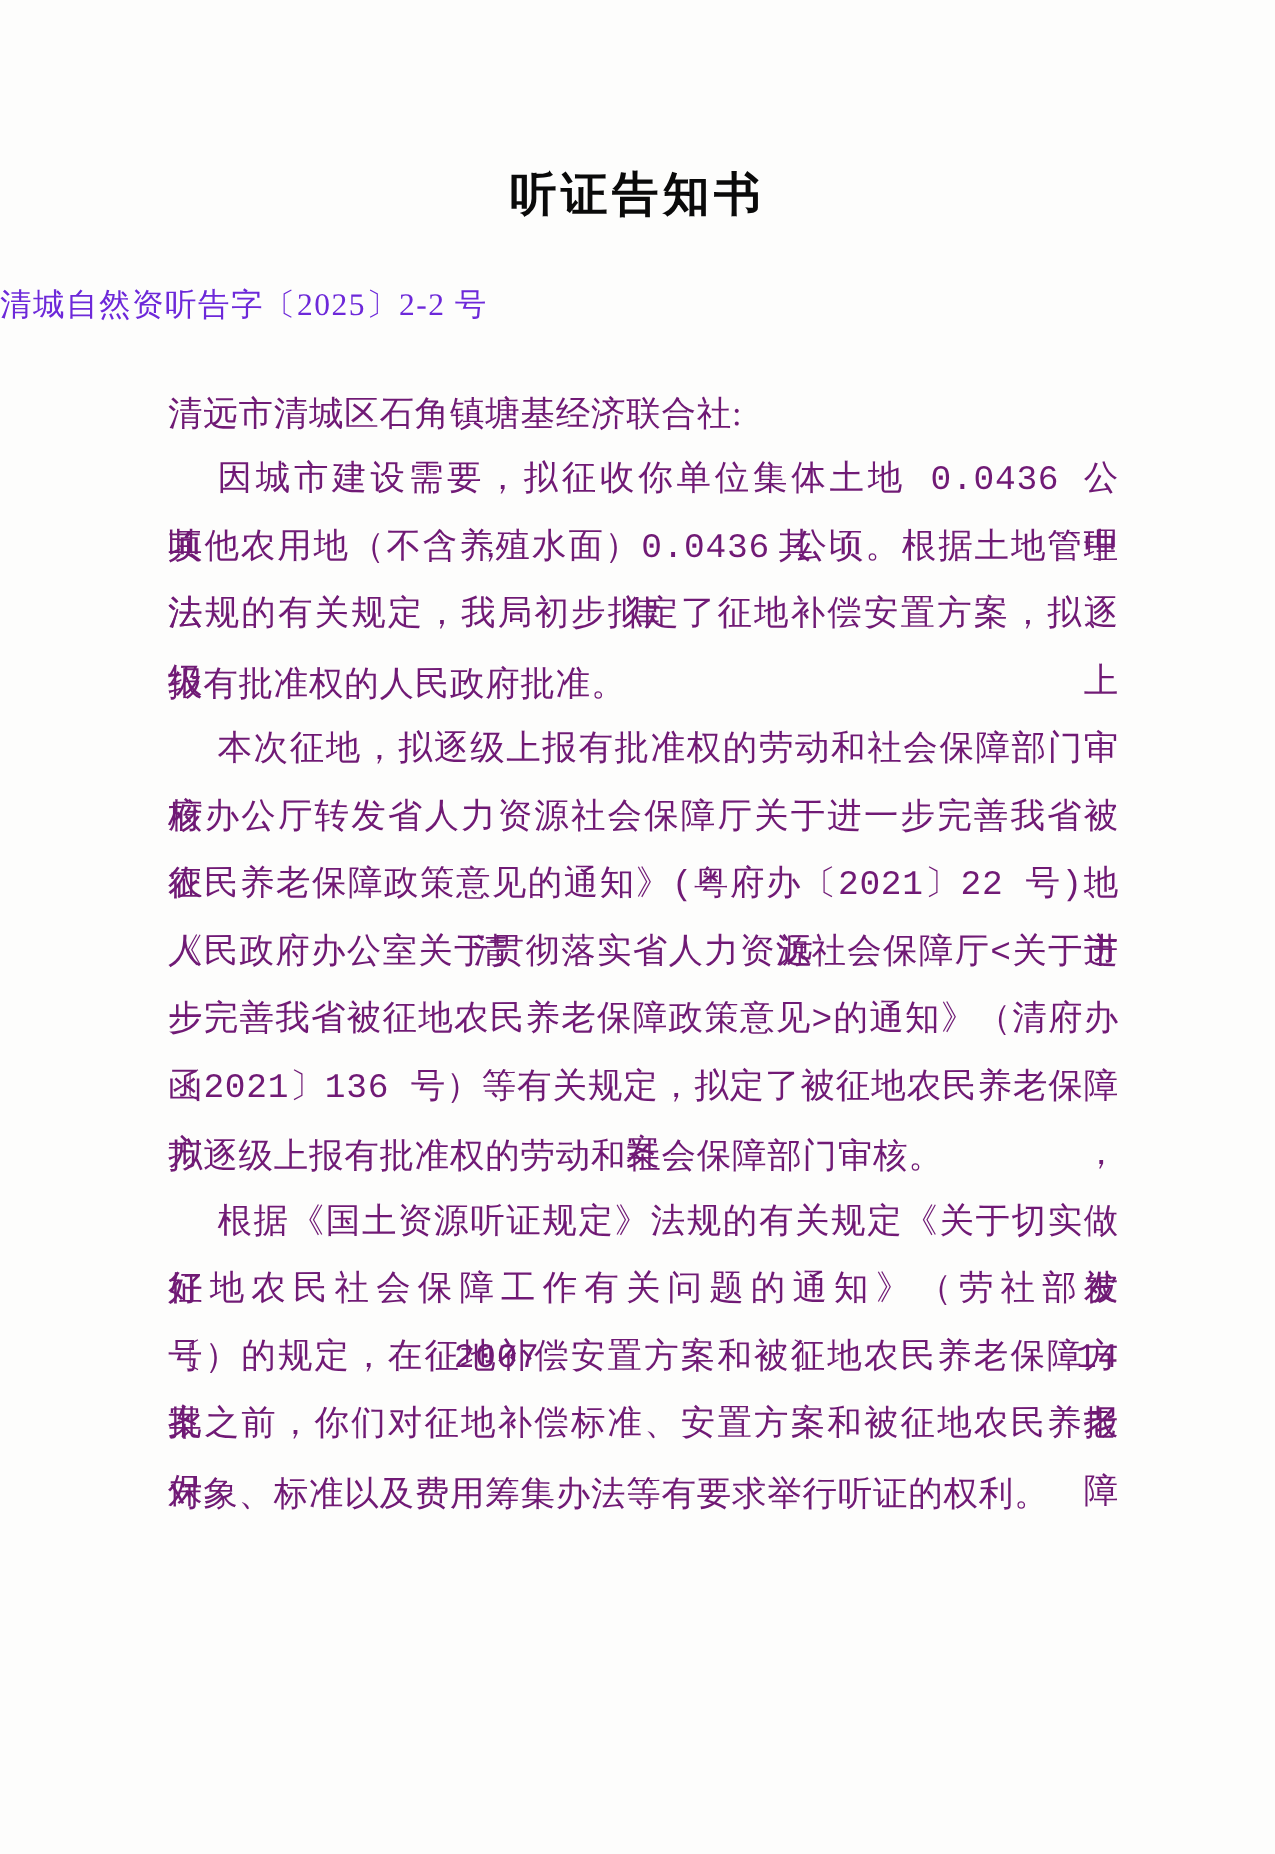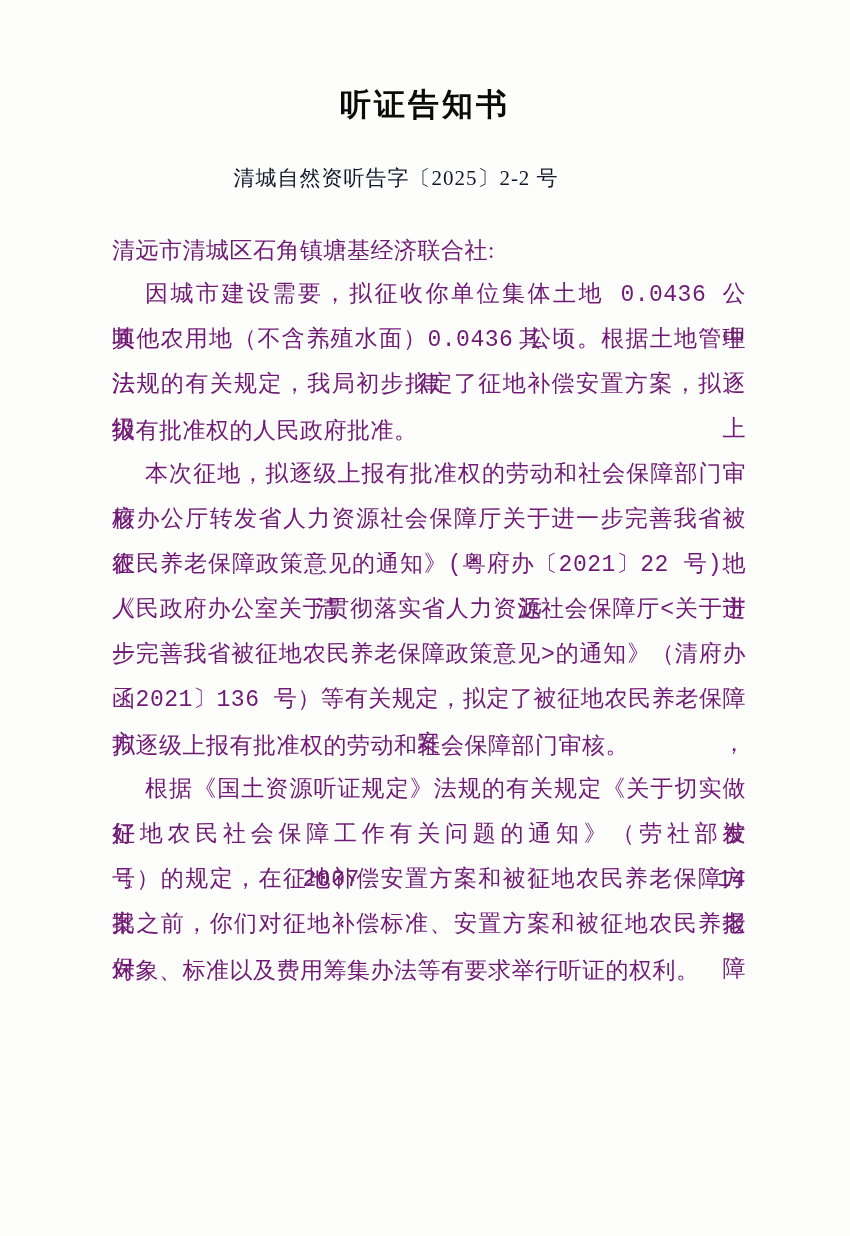--- a/index.html
+++ b/index.html
@@ -13,35 +13,35 @@
     width: 850px;
     height: 1236px;
     margin: 0 auto;
     background: #fdfdfc;
     color: #111111;
     font-family: "Liberation Serif", "DejaVu Serif", serif;
     overflow: hidden;
   }
 
   .doc-title {
-    padding-top: 84px;
+    padding-top: 109px;
     text-align: center;
     font-size: 31px;
     font-weight: bold;
     letter-spacing: 3px;
     color: #0a0a0a;
   }
 
   .doc-number {
     margin-top: 38px;
     padding-right: 58px;
-    text-align: center;
+    text-align: left;
     font-size: 21px;
     letter-spacing: 1px;
-    color: #0f172a;
+    color: #6d28d9;
   }
 
   .doc-body {
     margin-top: 36px;
     margin-left: 112px;
     width: 634px;
   }
 
   .body-line {
     height: 45px;

